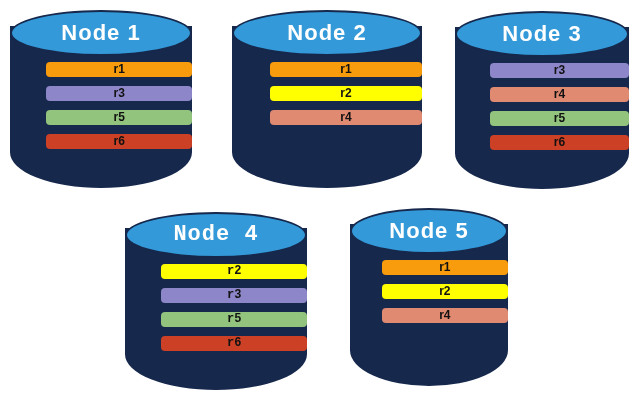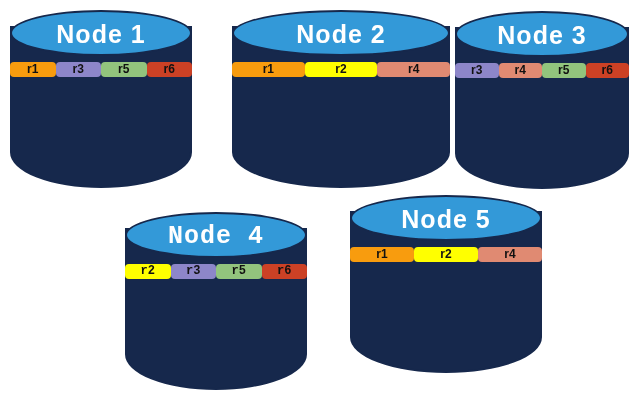--- a/index.html
+++ b/index.html
@@ -54,36 +54,36 @@
     box-sizing: border-box;
     border-radius: 50%;
   }
   .node-title {
     position: absolute;
     left: 0;
     right: 0;
     top: 10px;
     text-align: center;
     color: #ffffff;
-    font-size: 25px;
+    font-size: 22px;
     font-weight: bold;
     letter-spacing: 1px;
     z-index: 3;
     white-space: nowrap;
   }
 
   
   .records {
     position: absolute;
     left: 0;
     right: 0;
     top: 52px;
     z-index: 2;
     display: flex;
-    flex-direction: row;
+    flex-direction: column;
     align-items: flex-end;
   }
   .record {
     width: 80%;
     height: 15px;
     margin-bottom: 9px;
     border-radius: 4px;
     color: #111111;
     font-size: 12px;
     font-weight: bold;
@@ -104,21 +104,21 @@
     </div>
     <div class="node-title">Node  1</div>
     <div class="records">
       <div class="record" style="background: rgb(248, 156, 14);">r1</div>
       <div class="record" style="background: rgb(141, 134, 201);">r3</div>
       <div class="record" style="background: rgb(146, 196, 125);">r5</div>
       <div class="record" style="background: rgb(204, 65, 37);">r6</div>
     </div>
   </div>
 
-  <div class="node" style="left:232px; top:10px; width:218px; height:178px;">
+  <div class="node" style="left:232px; top:10px; width:190px; height:178px;">
     <div class="cyl">
       <div class="cyl-body"></div>
       <div class="cyl-top"></div>
     </div>
     <div class="node-title">Node  2</div>
     <div class="records">
       <div class="record" style="background: rgb(248, 156, 14);">r1</div>
       <div class="record" style="background: rgb(255, 255, 0);">r2</div>
       <div class="record" style="background: rgb(224, 138, 114);">r4</div>
     </div>
@@ -145,21 +145,21 @@
     </div>
     <div class="node-title">Node  4</div>
     <div class="records">
       <div class="record" style="background: rgb(255, 255, 0);">r2</div>
       <div class="record" style="background: rgb(141, 134, 201);">r3</div>
       <div class="record" style="background: rgb(146, 196, 125);">r5</div>
       <div class="record" style="background: rgb(204, 65, 37);">r6</div>
     </div>
   </div>
 
-  <div class="node" style="left:350px; top:195px; width:192px; height:178px;">
+  <div class="node" style="left:350px; top:208px; width:158px; height:178px;">
     <div class="cyl">
       <div class="cyl-body"></div>
       <div class="cyl-top"></div>
     </div>
     <div class="node-title">Node  5</div>
     <div class="records">
       <div class="record" style="background: rgb(248, 156, 14);">r1</div>
       <div class="record" style="background: rgb(255, 255, 0);">r2</div>
       <div class="record" style="background: rgb(224, 138, 114);">r4</div>
     </div>

